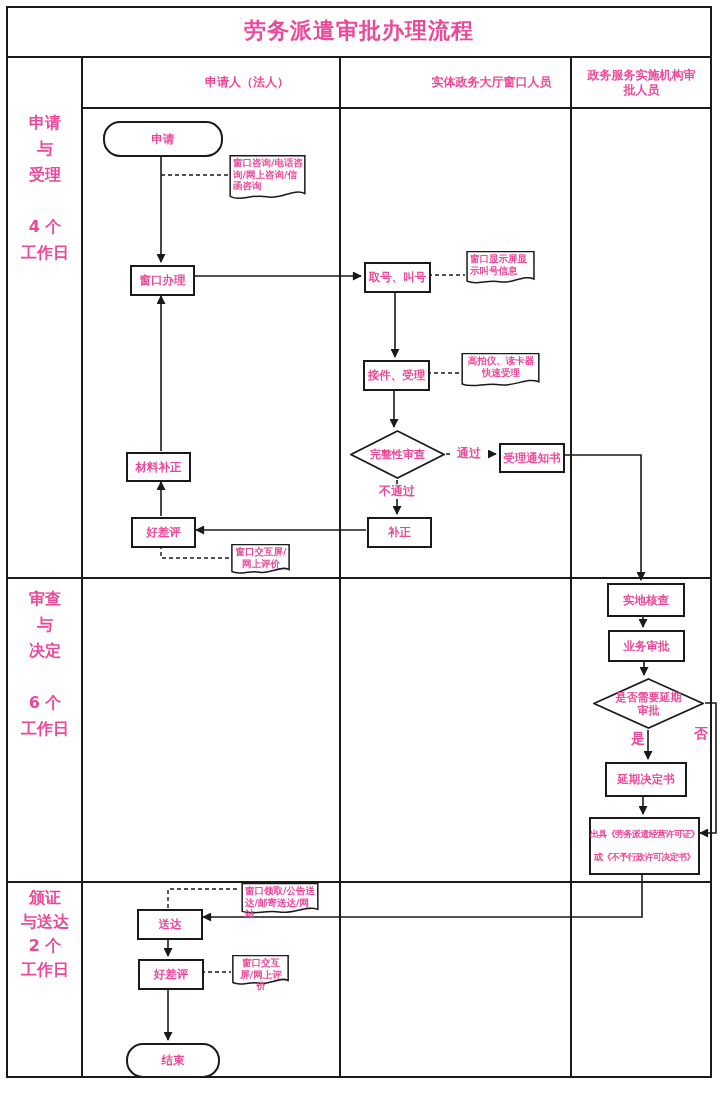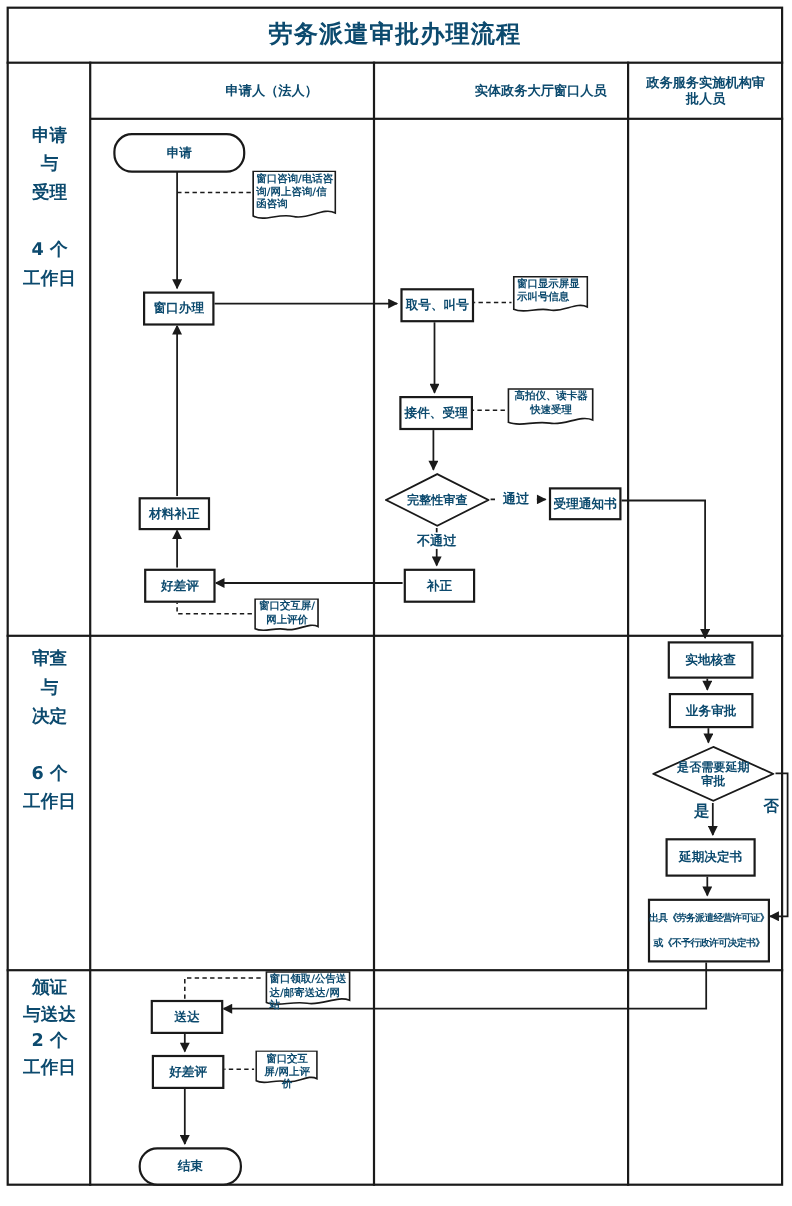--- a/index.html
+++ b/index.html
@@ -1,18 +1,18 @@
 <!DOCTYPE html>
 <html><head>
 <meta charset="utf-8">
 <style>
   html,body { margin:0; padding:0; background:#fff; }
   .stage {
     position:relative; width:720px; height:1096px; background:#fff;
-    font-family:"DejaVu Sans","Liberation Sans",sans-serif; color:#0c4a6e;
+    font-family:"DejaVu Sans","Liberation Sans",sans-serif; color:#ec4899;
     overflow:hidden;
   }
   .gline { position:absolute; background:#1a1a1a; }
   .outer { position:absolute; left:6px; top:6px; width:702px; height:1068px; border:2px solid #1a1a1a; }
   .title {
     position:absolute; left:6px; top:6px; width:706px; height:50px;
     display:flex; align-items:center; justify-content:center;
     font-size:22px; font-weight:bold; letter-spacing:1px;
   }
   .chead {

